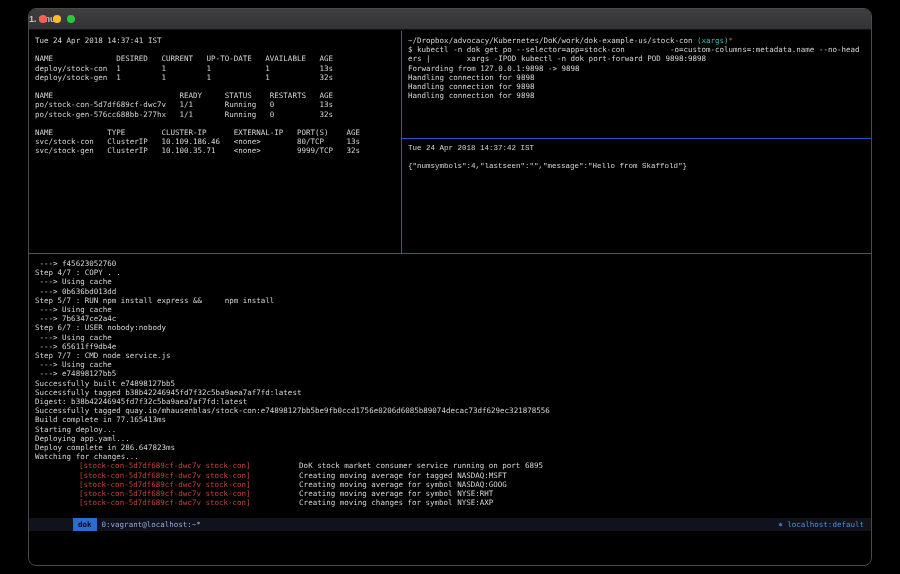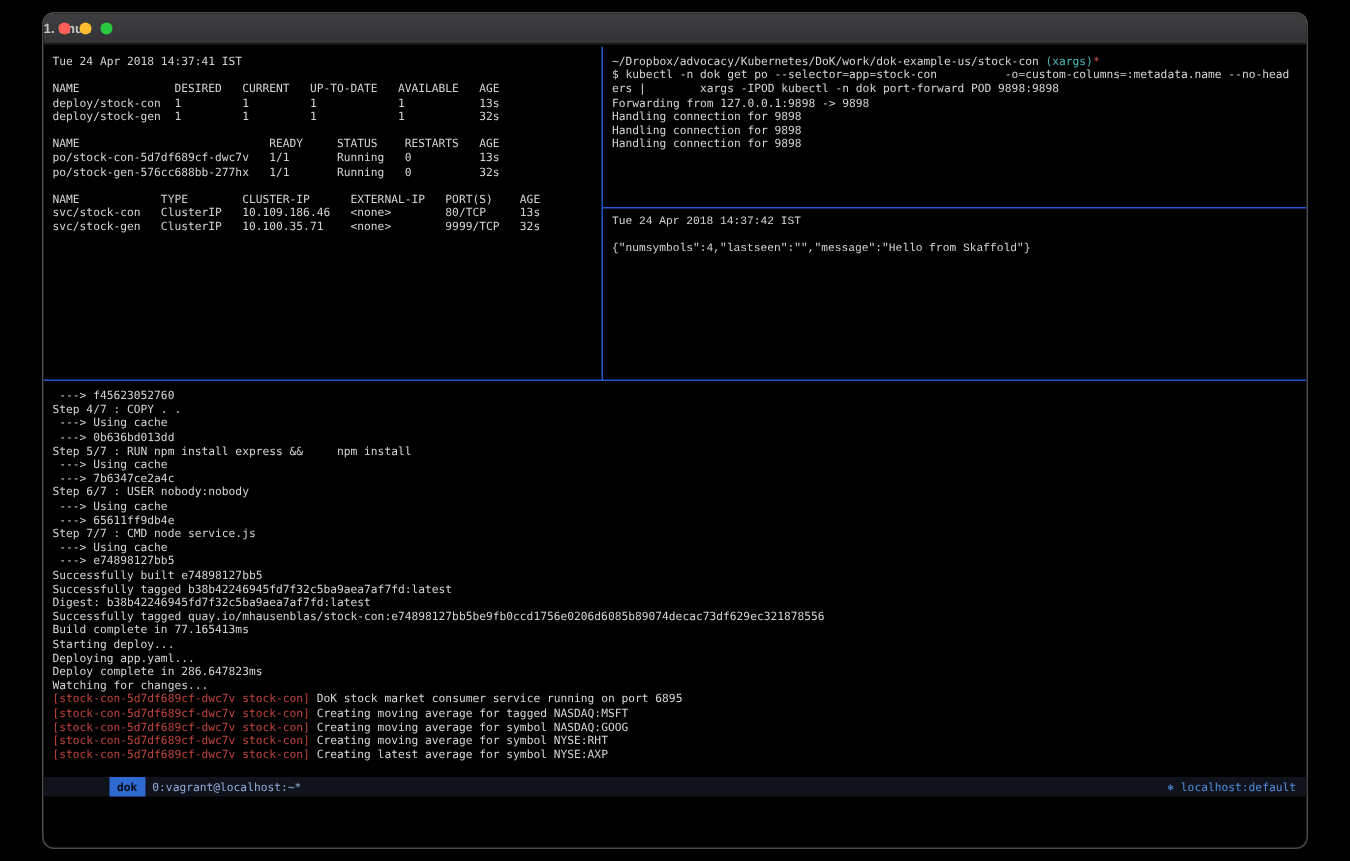--- a/index.html
+++ b/index.html
@@ -36,21 +36,21 @@
   .pane-tl { left:0; top:0; width:372px; height:222px; }
   .pane-tr { left:373px; top:0; right:0; height:107px; }
   .pane-mr { left:373px; top:108px; right:0; height:114px;font-family:Liberation Mono, monospace; }
   .pane-b  { left:0; top:223px; right:0; height:264px; }
   .divider { position:absolute; background:#2257d0; }
   .div-v { left:372px; top:0; width:1px; height:223px; }
   .div-hr { left:373px; top:107px; right:0; height:1px; }
   .div-hm { left:0; top:222px; right:0; height:1px; }
   .branch { color:#45b8b8; }
   .dirty { color:#cc5050; }
-  .logline span { white-space:pre; }
+  .logline span { white-space:pre;margin-left:44px; }
   .logpfx { color:#c0443c; }
   .statusbar {
     position:absolute; left:0; top:487px; right:0; height:13px;
     background:#10121c; display:flex; align-items:center; font-size:7.5px;padding-left:44px;
   }
   .chip {
     background:#2f6ad1; color:#070a10; height:100%;
     display:flex; align-items:center; padding:0 5px; font-weight:bold;
   }
   .winlabel { color:#93abd9; margin-left:5px; }
@@ -130,21 +130,21 @@
 Successfully tagged quay.io/mhausenblas/stock-con:e74898127bb5be9fb0ccd1756e0206d6085b89074decac73df629ec321878556
 Build complete in 77.165413ms
 Starting deploy...
 Deploying app.yaml...
 Deploy complete in 286.647823ms
 Watching for changes...</pre>
       <div class="logline"><span class="logpfx">[stock-con-5d7df689cf-dwc7v stock-con]</span><span> DoK stock market consumer service running on port 6895</span></div>
       <div class="logline"><span class="logpfx">[stock-con-5d7df689cf-dwc7v stock-con]</span><span> Creating moving average for tagged NASDAQ:MSFT</span></div>
       <div class="logline"><span class="logpfx">[stock-con-5d7df689cf-dwc7v stock-con]</span><span> Creating moving average for symbol NASDAQ:GOOG</span></div>
       <div class="logline"><span class="logpfx">[stock-con-5d7df689cf-dwc7v stock-con]</span><span> Creating moving average for symbol NYSE:RHT</span></div>
-      <div class="logline"><span class="logpfx">[stock-con-5d7df689cf-dwc7v stock-con]</span><span> Creating latest average for symbol NYSE:AXP</span></div>
+      <div class="logline"><span class="logpfx">[stock-con-5d7df689cf-dwc7v stock-con]</span><span> Creating moving changes for symbol NYSE:AXP</span></div>
     </div>
 
     <div class="statusbar">
       <span class="chip">dok</span>
       <span class="winlabel">0:vagrant@localhost:~*</span>
       <span class="sb-right"><span>⎈ </span><span>localhost:default</span></span>
     </div>
 
   </div>
 </div>

